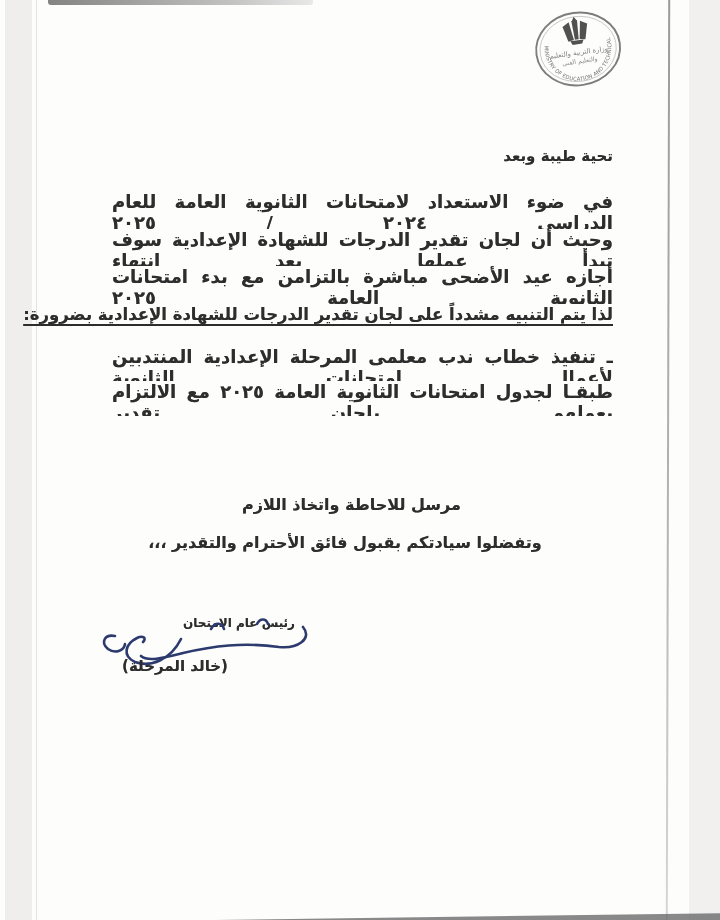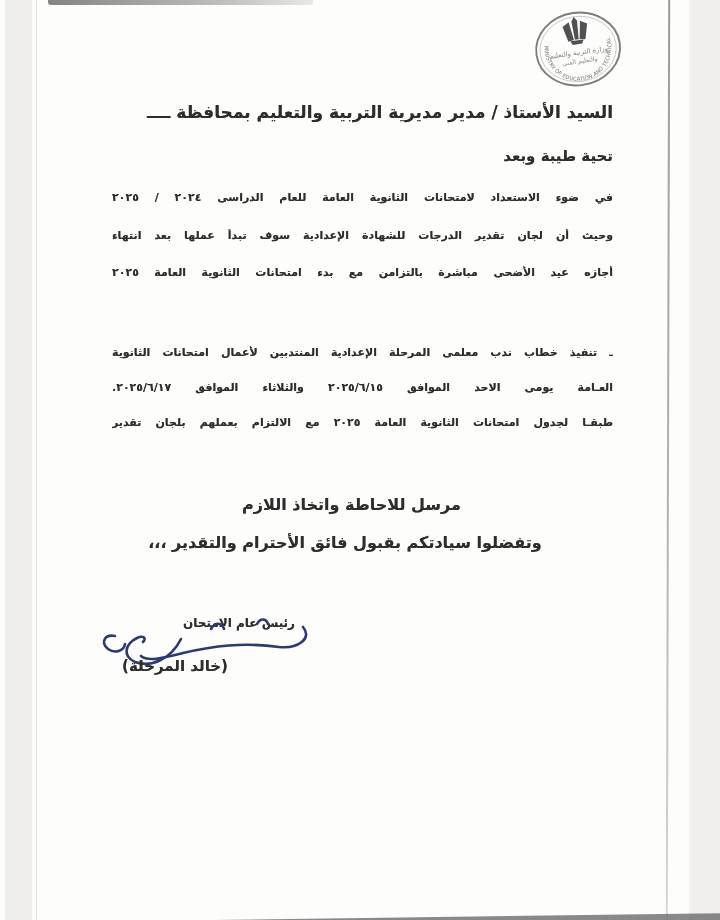--- a/index.html
+++ b/index.html
@@ -19,21 +19,21 @@
   .scan-shadow-top{position:absolute;left:48px;top:0;width:265px;height:5px;
     background:linear-gradient(to right,#6e6e6e,#b9b9b9 70%,#e5e5e5);opacity:.85;border-radius:0 0 3px 3px;}
   .scan-shadow-bottom{position:absolute;left:215px;right:0;bottom:0;height:9px;background:#6b6b6b;opacity:.8;
     clip-path:polygon(0 100%,100% 25%,100% 100%);}
   
   .seal{position:absolute;left:530px;top:5px;width:96px;height:86px;transform:rotate(-8deg);opacity:.88;}
   
   .ar{direction:rtl;font-weight:700;text-shadow:0 0 .5px rgba(45,45,45,.55);}
   .addressee{position:absolute;right:107px;top:102px;font-size:17px;white-space:nowrap;}
   .greeting{position:absolute;right:107px;top:147px;font-size:15px;white-space:nowrap;}
-  .body-block{position:absolute;right:107px;left:76px;font-size:11px;margin-left:36px;}
+  .body-block{position:absolute;right:107px;left:76px;font-size:18px;margin-left:36px;}
   .body-block.b1{top:191px;}
   .body-block.b2{top:346px;}
   .jline{height:37.5px;text-align:justify;text-align-last:justify;overflow:hidden;}
   .b2 .jline{height:35px;}
   .jline.last{text-align-last:right;}
   .emphasis{position:absolute;right:107px;top:305px;font-size:16.5px;white-space:nowrap;
     text-decoration:underline;text-decoration-thickness:1.5px;text-underline-offset:4px;}
   .center-line{position:absolute;left:0;right:30px;text-align:center;font-size:16px;}
   .closing1{top:495px;margin-left:13px;}
   .closing2{top:533px;}
@@ -72,33 +72,32 @@
 
       <defs>
         <path id="ringPath" d="M 16,36 A 35,35 0 1 0 84,36" fill="none"></path>
       </defs>
       <text font-size="5.6" fill="#5c5c5c" letter-spacing="0.2">
         <textPath href="#ringPath" startOffset="2" textLength="158" lengthAdjust="spacingAndGlyphs">MINISTRY OF EDUCATION AND TECHNICAL EDUCATION</textPath>
       </text>
     </svg>
   </div>
 
-  <div class="ar addressee">السيد الأستاذ / مدير مديرية التربية والتعليم بمحافظة ــــ</div>
   <div class="ar greeting">تحية طيبة وبعد</div>
 
   <div class="ar body-block b1">
     <div class="jline">في ضوء الاستعداد لامتحانات الثانوية العامة للعام الدراسى ٢٠٢٤ / ٢٠٢٥</div>
     <div class="jline">وحيث أن لجان تقدير الدرجات للشهادة الإعدادية سوف تبدأ عملها بعد انتهاء</div>
     <div class="jline">أجازه عيد الأضحى مباشرة بالتزامن مع بدء امتحانات الثانوية العامة ٢٠٢٥</div>
   </div>
 
+  <div class="ar emphasis">لذا يتم التنبيه مشدداً على لجان تقدير الدرجات للشهادة الإعدادية بضرورة:</div>
 
   <div class="ar body-block b2">
     <div class="jline">ـ تنفيذ خطاب ندب معلمى المرحلة الإعدادية المنتدبين لأعمال امتحانات الثانوية</div>
-    <div class="jline">العـامة يومى الاحد الموافق ٢٠٢٥/٦/١٥ والثلاثاء الموافق ٢٠٢٥/٦/١٧.</div>
     <div class="jline">طبقـا لجدول امتحانات الثانوية العامة ٢٠٢٥ مع الالتزام بعملهم بلجان تقدير</div>
   </div>
 
   <div class="ar center-line closing1">مرسل للاحاطة واتخاذ اللازم</div>
   <div class="ar center-line closing2">وتفضلوا سيادتكم بقبول فائق الأحترام والتقدير ،،،</div>
 
   <div class="ar sign-title2">رئيس عام الامتحان</div>
 
   <div class="signature">
     <svg width="248" height="62" viewBox="0 0 248 62" fill="none" stroke="#2c3a6e" stroke-width="2.6" stroke-linecap="round">

